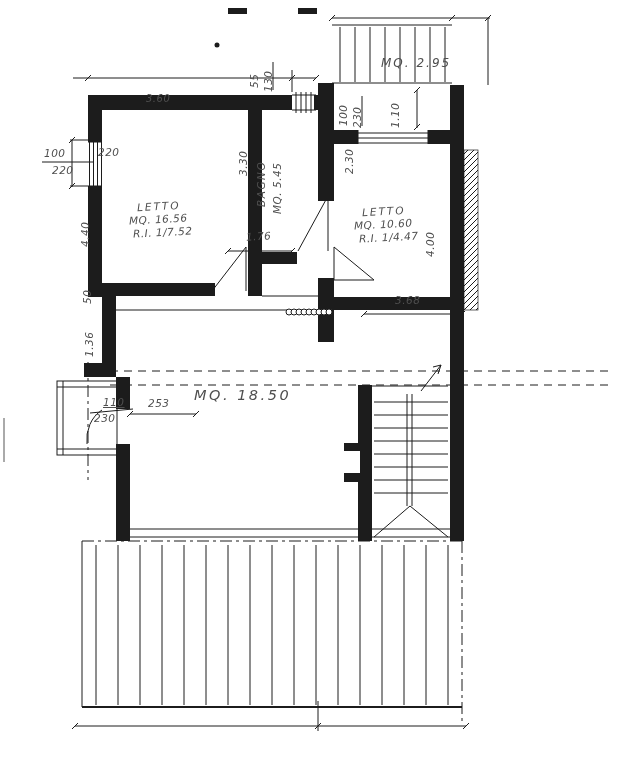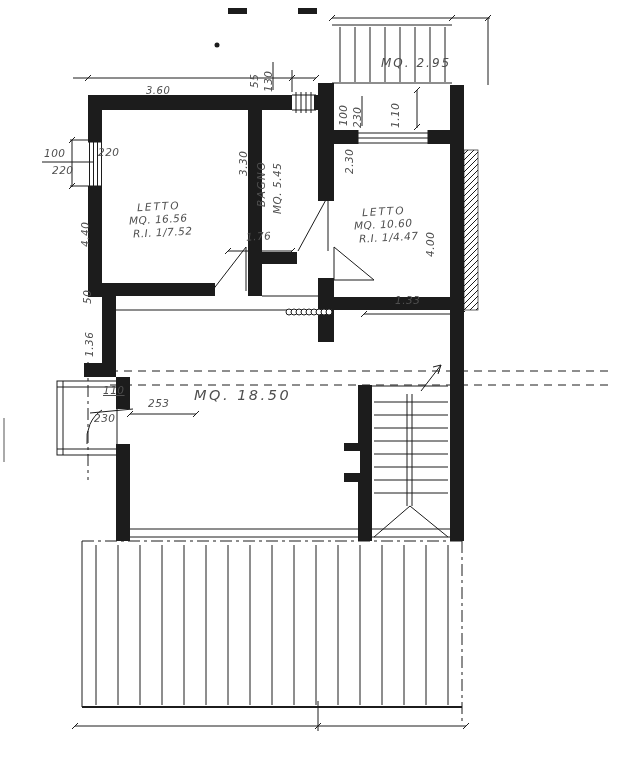--- a/index.html
+++ b/index.html
@@ -134,21 +134,21 @@
     <path d="M417 90V128 M414 93l6 -6 M414 130l6 -6"></path>
     <path d="M228 251H292 M225 254l6 -6 M289 254l6 -6"></path>
     <path d="M364 314H462 M361 317l6 -6 M459 317l6 -6"></path>
     <path d="M130 414H196 M127 417l6 -6 M193 417l6 -6"></path>
     <path d="M90 413L133 409"></path>
     <path d="M42 162H94"></path>
     <path d="M75 726H466 M72 729l6 -6 M315 729l6 -6 M463 729l6 -6 M318 701V731"></path>
   </g>
 </svg>
 
-  <div class="lbl" style="left:146px;top:84px;font-size:10px;">3.60</div>
+  <div class="lbl" style="left:146px;top:92px;font-size:10px;">3.60</div>
   <div class="lbl rot" style="left:261px;top:75px;">55</div>
   <div class="lbl rot" style="left:275px;top:79px;">130</div>
 
   <div class="lbl" style="left:44px;top:147px;">100</div>
   <div class="lbl" style="left:98px;top:146px;">220</div>
   <div class="lbl" style="left:52px;top:164px;">220</div>
 
   <div class="lbl sk" style="left:137px;top:200px;letter-spacing:2px;">LETTO</div>
   <div class="lbl sk" style="left:129px;top:213px;">MQ. 16.56</div>
   <div class="lbl sk" style="left:133px;top:226px;">R.I. 1/7.52</div>
@@ -161,26 +161,26 @@
   <div class="lbl rot" style="left:268px;top:194px;letter-spacing:1.5px;">BAGNO</div>
   <div class="lbl rot" style="left:284px;top:201px;">MQ. 5.45</div>
 
   <div class="lbl sk" style="left:246px;top:230px;">1.76</div>
 
   <div class="lbl sk" style="left:362px;top:205px;letter-spacing:2px;">LETTO</div>
   <div class="lbl sk" style="left:354px;top:218px;">MQ. 10.60</div>
   <div class="lbl sk" style="left:359px;top:231px;">R.I. 1/4.47</div>
 
   <div class="lbl rot" style="left:437px;top:244px;">4.00</div>
-  <div class="lbl" style="left:395px;top:294px;">1.33</div>
+  <div class="lbl" style="left:395px;top:294px;">3.68</div>
   <div class="lbl rot" style="left:356px;top:161px;">2.30</div>
 
   <div class="lbl med" style="left:351px;top:57px;">MQ. 2.95</div>
   <div class="lbl rot" style="left:350px;top:113px;">100</div>
   <div class="lbl rot" style="left:364px;top:115px;">230</div>
   <div class="lbl rot" style="left:402px;top:115px;">1.10</div>
 
   <div class="lbl big" style="left:194px;top:389px;text-align:center;">MQ. 18.50</div>
-  <div class="lbl" style="left:103px;top:384px;text-decoration:underline;">110</div>
+  <div class="lbl" style="left:103px;top:396px;text-decoration:underline;">110</div>
   <div class="lbl" style="left:94px;top:412px;">230</div>
   <div class="lbl" style="left:141px;top:397px;margin-left:7px;">253</div>
 
 </div>
 
 </body></html>

